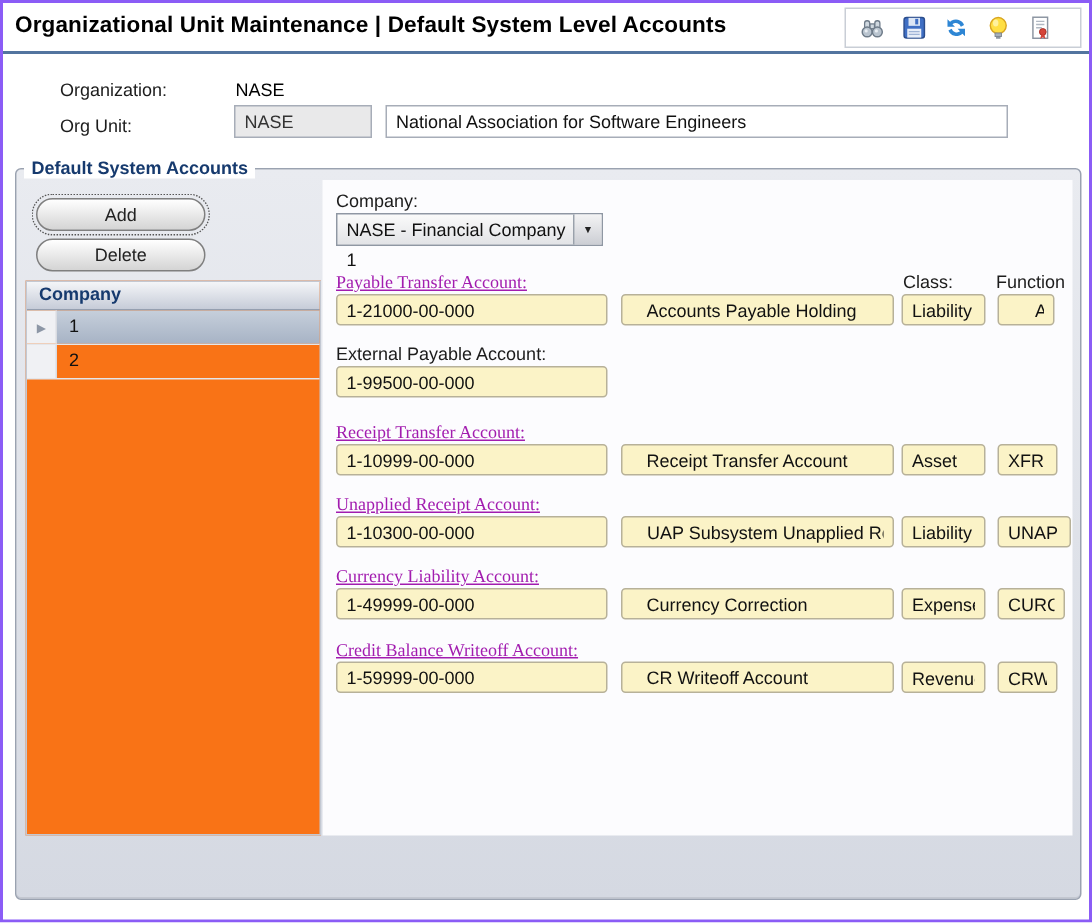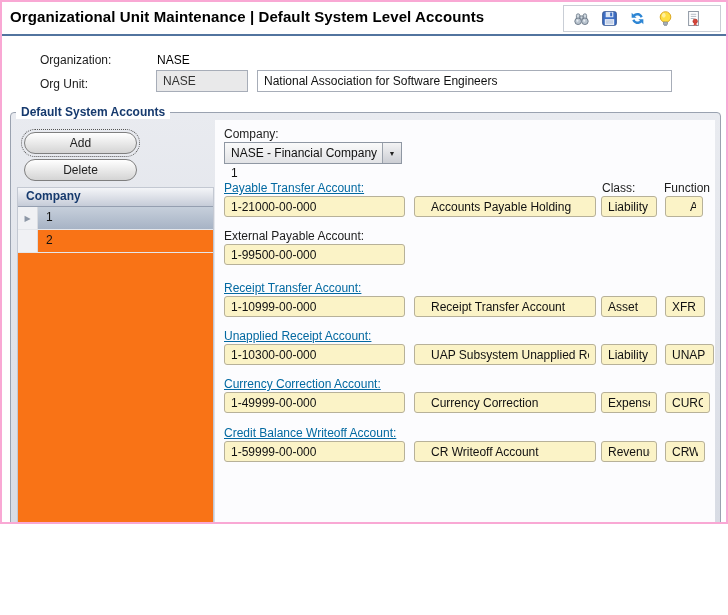--- a/index.html
+++ b/index.html
@@ -1,19 +1,19 @@
 <!DOCTYPE html>
 <html><head>
 <meta charset="utf-8">
 <style>
   * { margin:0; padding:0; }
   body { background:#ffffff; font-family:"Liberation Sans", sans-serif; }
   .window {
-    position:relative; width:728px; height:524px; box-sizing:border-box;
-    border:2px solid #f9a8d4; background:#ffffff; overflow:hidden;
+    position:relative; width:728px; height:615px; box-sizing:border-box;
+    border:2px solid #8b5cf6; background:#ffffff; overflow:hidden;
   }
   .page-title {
     position:absolute; left:8px; top:6px; font-size:15px; font-weight:bold; color:#000;
     letter-spacing:0.1px;
   }
   .toolbar {
     position:absolute; left:561px; top:3px; width:158px; height:27px; box-sizing:border-box;
     border:1px solid #c9ced6; background:#ffffff; display:flex; align-items:center;
     gap:11px; padding:0 9px;
   }
@@ -75,21 +75,21 @@
   .dd-text { flex:1; line-height:20px; padding-left:6px; color:#111; }
   .dd-btn {
     width:18px; border-left:1px solid #9aa1ab; background:linear-gradient(#f3f3f4, #ccced4);
     display:flex; align-items:center; justify-content:center; font-size:7px; color:#222; cursor:pointer;
   }
 
   .col-hdr { position:absolute; font-size:12px; color:#1c1c1c; }
 
   .acct-row { position:absolute; left:0; width:728px; height:40px; }
   .acct-label { position:absolute; left:222px; top:0; font-size:12px; }
-  .acct-label.link { color:#0369a1; text-decoration:underline; cursor:pointer; }
+  .acct-label.link { color:#a21caf; text-decoration:underline; cursor:pointer;font-family:Liberation Serif, serif; }
   .acct-label.plain { color:#1c1c1c; }
   .fld {
     position:absolute; top:15px; height:21px; box-sizing:border-box;
     background:#fbf3c7; border:1px solid #b7b199; border-radius:3px;
     font-size:12px; font-family:"Liberation Sans",sans-serif; padding:0 6px; line-height:19px; color:#111;
   }
   .fld.account { left:222px; width:181px; }
   .fld.desc { left:412px; width:182px;padding-left:16px; }
   .fld.cls { left:599px; width:56px; }
   .fld.func { left:663px; min-width:38px; }
@@ -211,21 +211,21 @@
 
   <div class="acct-row" style="top:327px;">
     <span class="acct-label link">Unapplied Receipt Account:</span>
     <input class="fld account" value="1-10300-00-000" style="">
     <input class="fld desc" value="UAP Subsystem Unapplied Receipt" style="">
     <input class="fld cls" value="Liability" style="">
     <input class="fld func wide" style="width: 49px;" value="UNAP">
   </div>
 
   <div class="acct-row" style="top:375px;">
-    <span class="acct-label link">Currency Correction Account:</span>
+    <span class="acct-label link">Currency Liability Account:</span>
     <input class="fld account" value="1-49999-00-000" style="">
     <input class="fld desc" value="Currency Correction" style="">
     <input class="fld cls" value="Expense" style="">
     <input class="fld func" style="width: 45px;" value="CURC">
   </div>
 
   <div class="acct-row" style="top:424px;">
     <span class="acct-label link">Credit Balance Writeoff Account:</span>
     <input class="fld account" value="1-59999-00-000" style="">
     <input class="fld desc" value="CR Writeoff Account" style="">

